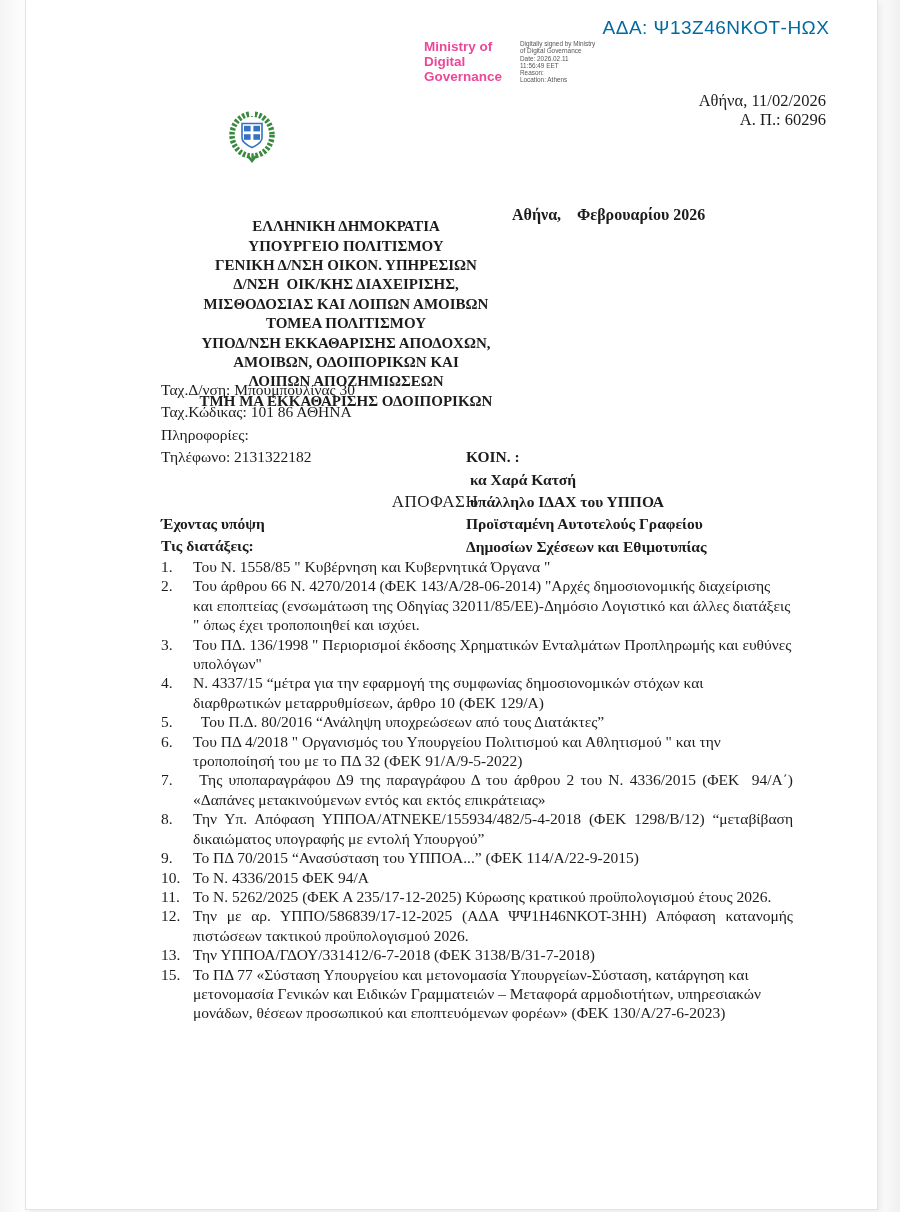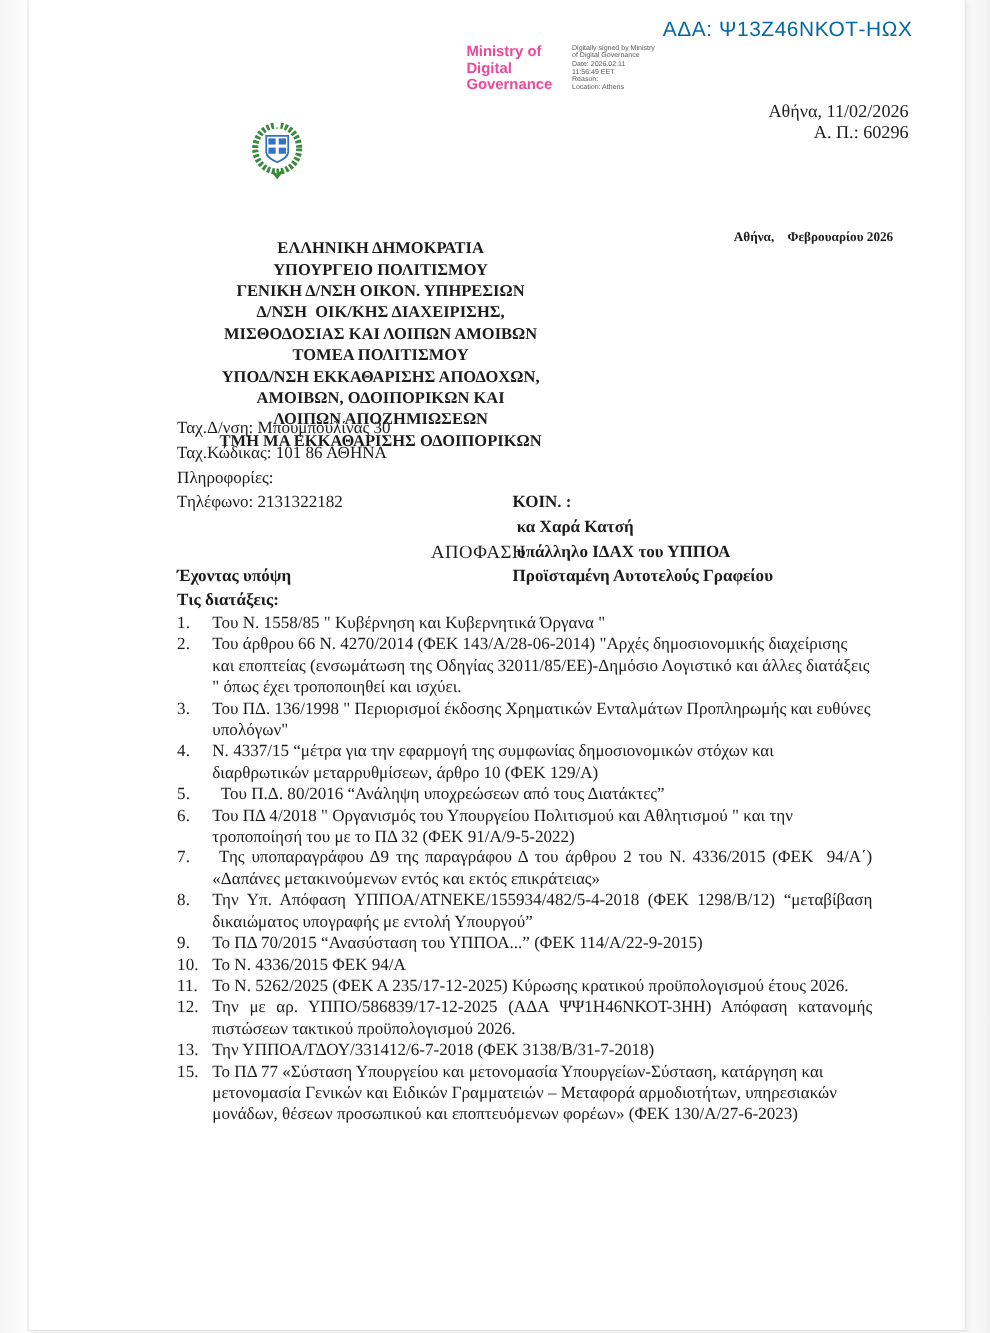--- a/index.html
+++ b/index.html
@@ -45,21 +45,21 @@
 
   
   .letterhead{
     position:absolute;left:135px;top:160px;width:370px;
     font-weight:bold;font-size:15px;line-height:19.4px;white-space:pre-wrap;text-align:center;
   }
 
   
   .header-right{
     position:absolute;left:486px;top:160px;width:300px;
-    font-weight:bold;font-size:12px;line-height:22.5px;white-space:pre-wrap;text-align:right;
+    font-weight:bold;font-size:16px;line-height:22.5px;white-space:pre-wrap;
   }
 
   
   .contact{
     position:absolute;left:135px;top:380px;width:320px;
     font-size:15.5px;line-height:22.4px;
   }
 
   
   .recipients{
@@ -138,21 +138,21 @@
   <div class="contact">
 
   <div>Ταχ.Δ/νση: Μπουμπουλίνας 30</div>
       <div>Ταχ.Κώδικας: 101 86 ΑΘΗΝΑ</div>
       <div>Πληροφορίες:</div>
       <div>Τηλέφωνο: 2131322182</div>
     </div>
 
   <div class="recipients">
     
-  <div>ΚΟΙΝ. :</div><div> κα Χαρά Κατσή</div><div> υπάλληλο ΙΔΑΧ του ΥΠΠΟΑ</div><div>Προϊσταμένη Αυτοτελούς Γραφείου</div></div>
+  <div>ΚΟΙΝ. :</div><div> κα Χαρά Κατσή</div><div> υπάλληλο ΙΔΑΧ του ΥΠΠΟΑ</div><div>Προϊσταμένη Αυτοτελούς Γραφείου</div><div>Δημοσίων Σχέσεων και Εθιμοτυπίας</div></div>
 
   <div class="decision">
     <div class="decision-title">ΑΠΟΦΑΣΗ</div>
     <div class="having">Έχοντας υπόψη</div>
     <div class="provisions">Τις διατάξεις:</div>
     <div class="refs">
 
     <div class="ref-row">
         <span class="ref-num">1.</span>
         <span class="ref-text">Του Ν. 1558/85 " Κυβέρνηση και Κυβερνητικά Όργανα "</span>

